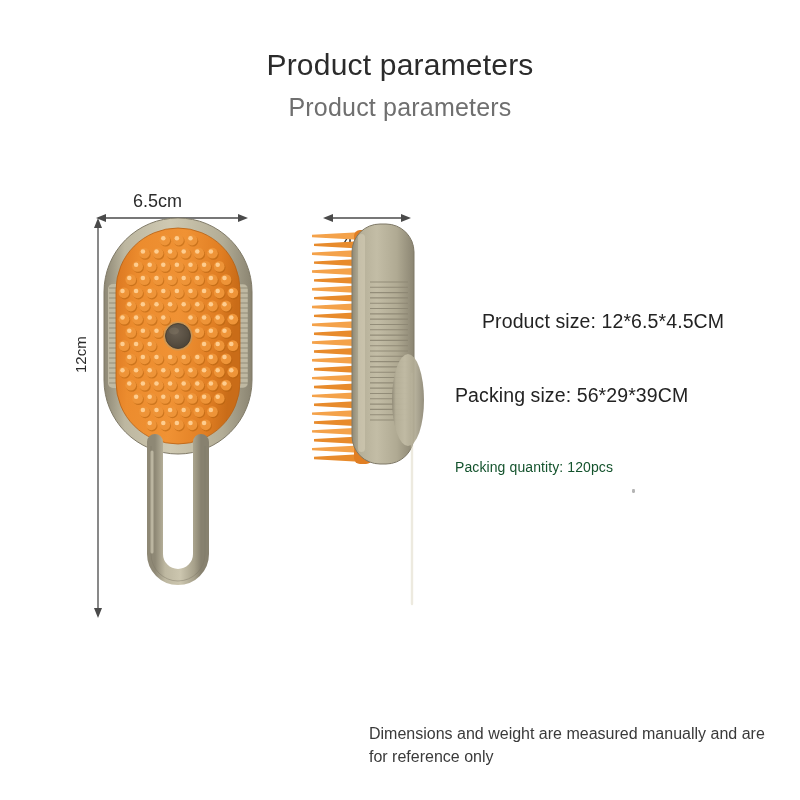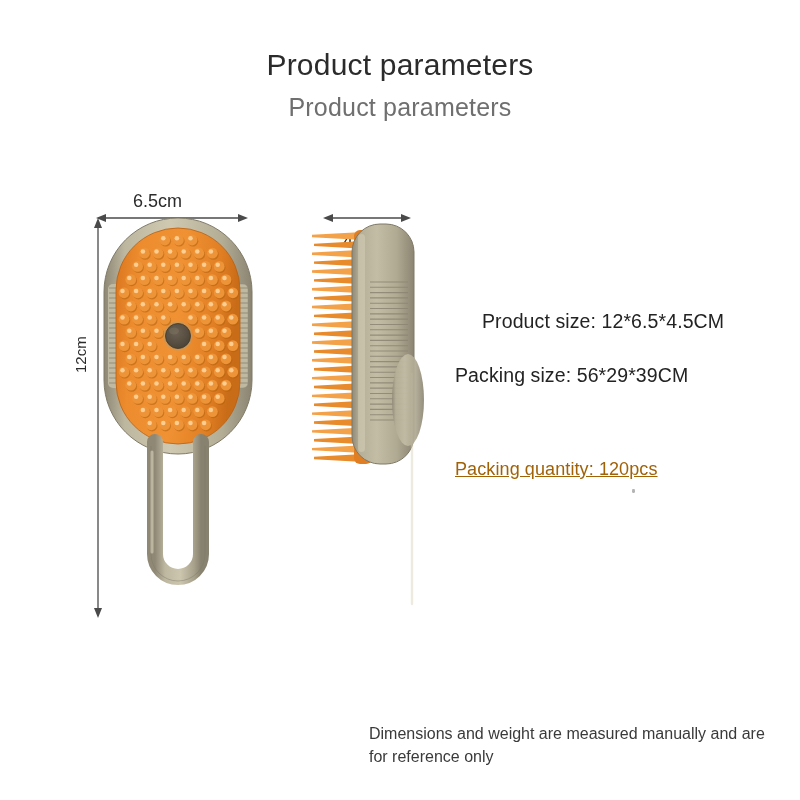--- a/index.html
+++ b/index.html
@@ -82,22 +82,22 @@
 
   
   .spec {
     position: absolute;
     font-size: 19.5px;
     color: #232323;
     white-space: nowrap;
     letter-spacing: 0.1px;
   }
   .spec-1 { left: 455px; top: 310px; margin-left: 27px; }
-  .spec-2 { left: 455px; top: 364px; text-align: center; }
-  .spec-3 { left: 455px; top: 459px; font-size: 18px; color: #a16207; text-decoration: underline; }
+  .spec-2 { left: 455px; top: 384px; text-align: center; }
+  .spec-3 { left: 455px; top: 459px; font-size: 14px; color: #14532d; }
 
   .artifact-dot {
     position: absolute;
     left: 632px;
     top: 489px;
     width: 2.5px;
     height: 3.5px;
     background: #9b9b9b;
     border-radius: 40%;
     opacity: 0.75;

